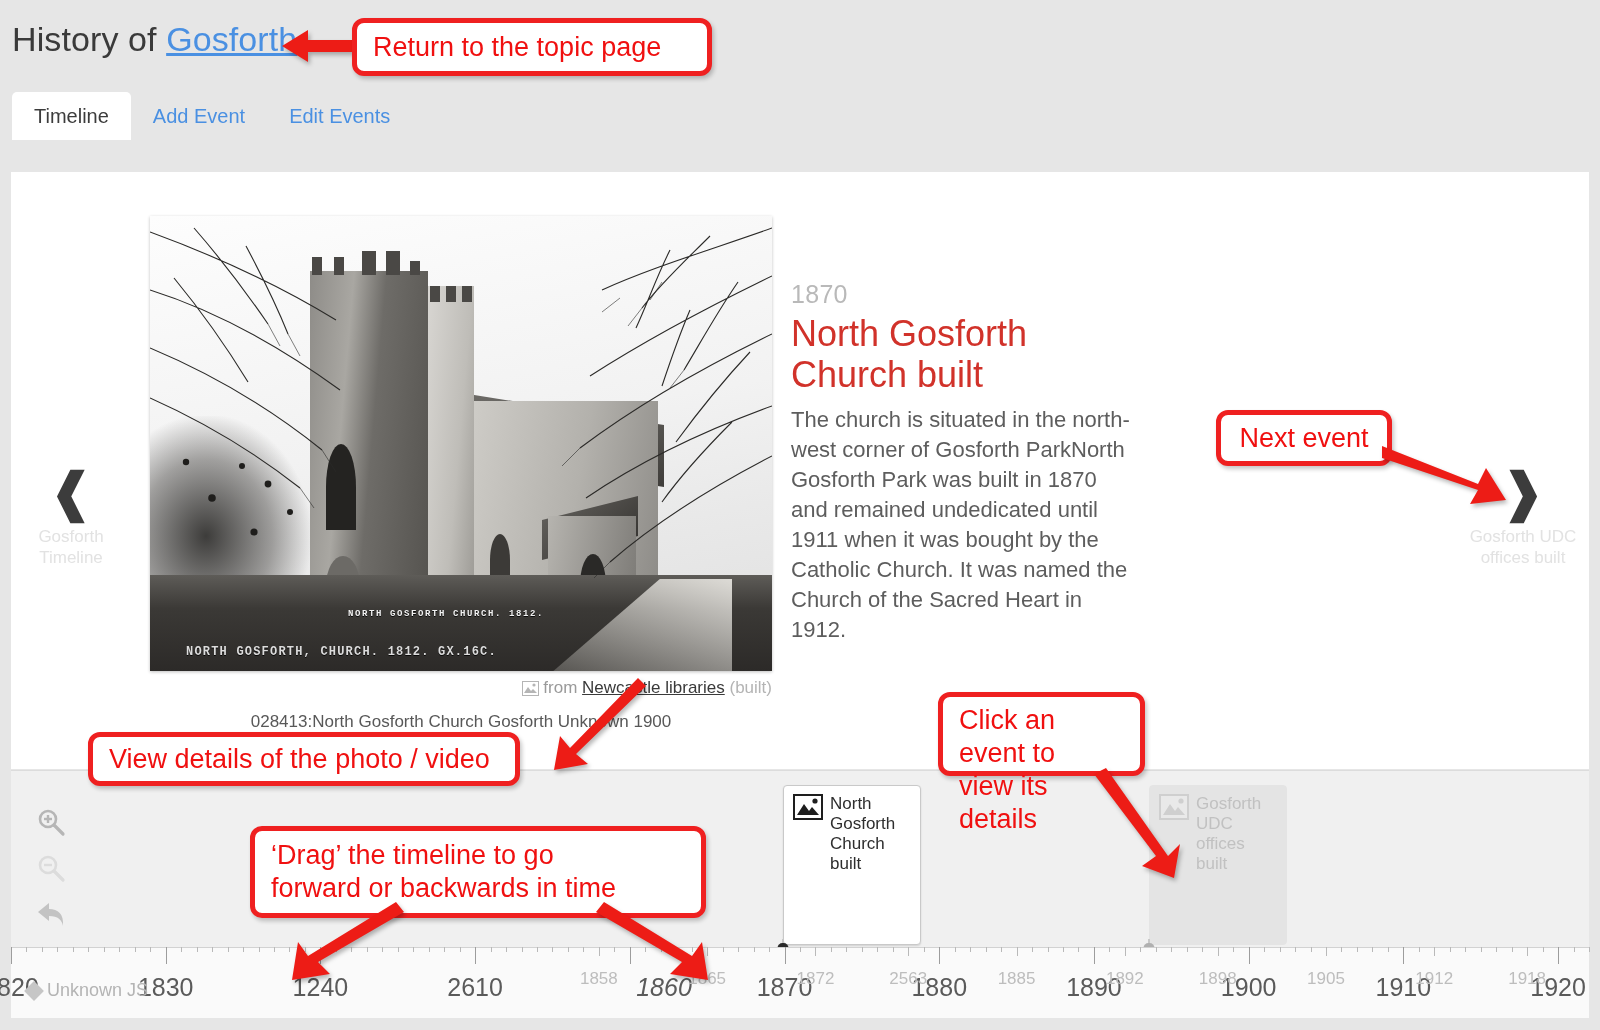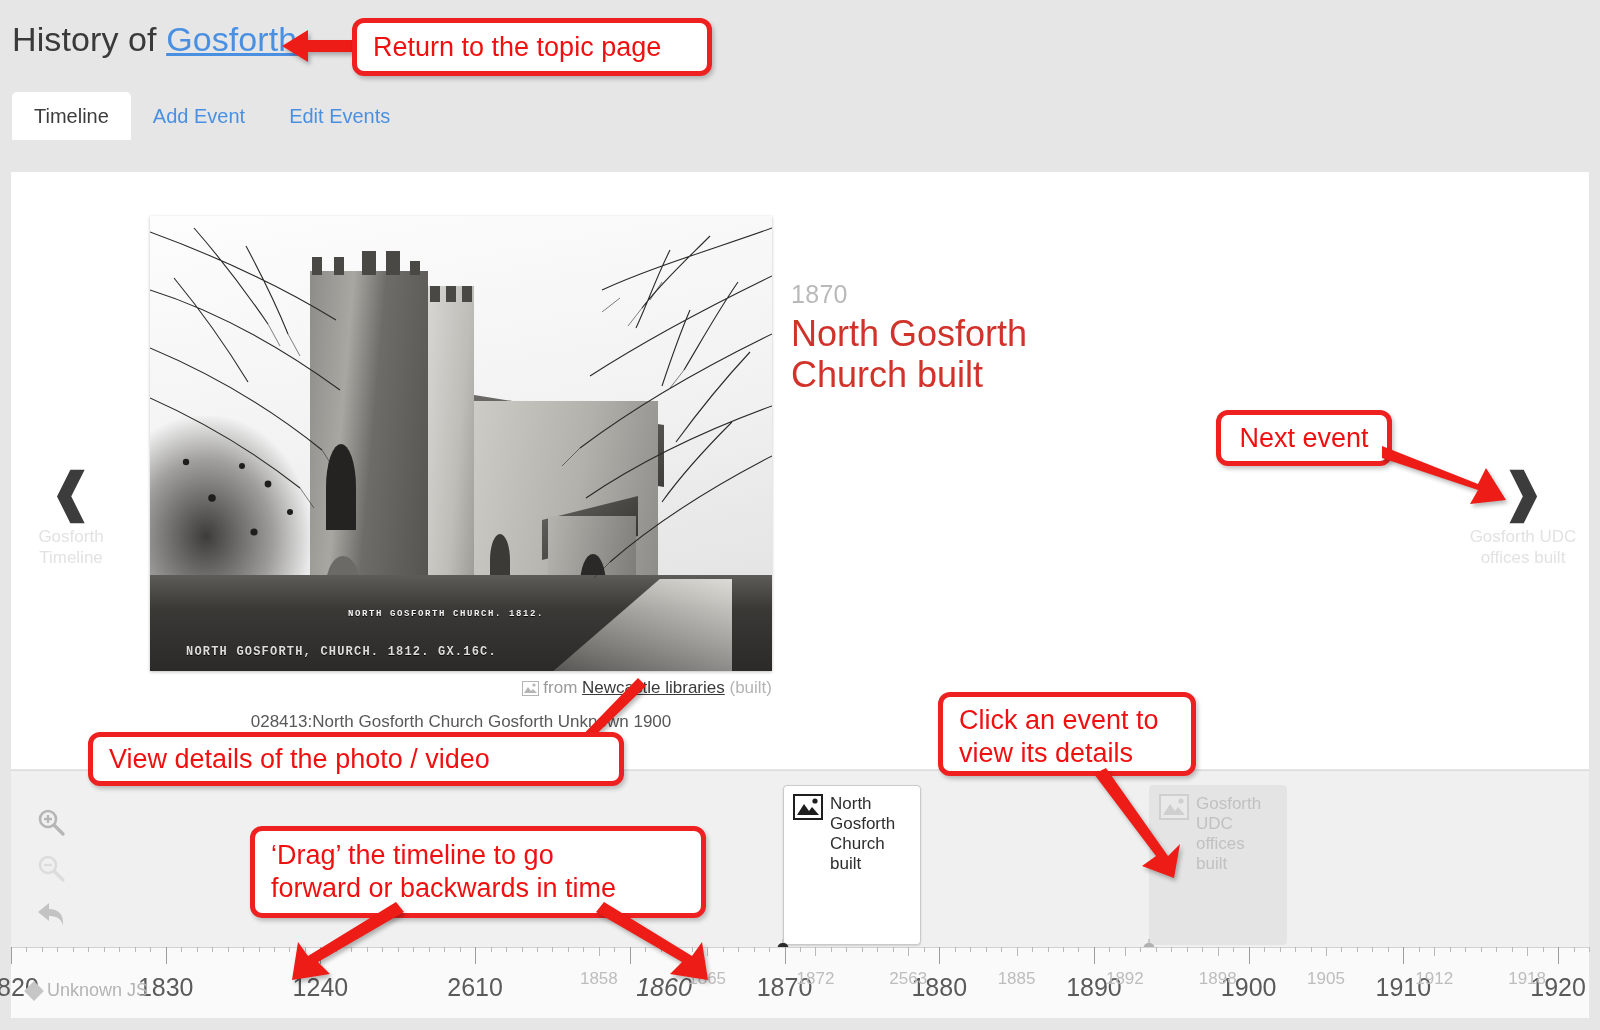--- a/index.html
+++ b/index.html
@@ -295,20 +295,21 @@
           </svg>
         </span><span>from </span><a class="src-name" href="#">Newcastle libraries</a> <span class="src-site">(built)</span>
       </div>
 
       <div class="media-caption">028413:North Gosforth Church Gosforth Unknown 1900</div>
     </div>
 
     <div class="text-col">
       <div class="evt-date">1870</div>
       <div class="evt-title">North Gosforth Church built</div>
+      <div class="evt-body">The church is situated in the north-west corner of Gosforth ParkNorth Gosforth Park was built in 1870 and remained undedicated until 1911 when it was bought by the Catholic Church. It was named the Church of the Sacred Heart in 1912.</div>
     </div>
 
     <div class="nav-arrow prev">
       <div class="nav-chevron">❰</div>
       <div class="nav-label" style="white-space:pre-line">Gosforth
 Timeline</div>
     </div>
 
     <div class="nav-arrow next">
       <div class="nav-chevron">❱</div>
@@ -511,30 +512,30 @@
   <svg class="arrow-svg" style="left:278px;top:24px;width:90px;height:50px;">
     <path d="M4 22 L30 6 L30 16 L84 16 L84 28 L30 28 L30 38 Z"></path>
   </svg>
   <div class="callout" style="left:352px;top:18px;width:360px;height:58px;display:flex;align-items:center;">Return to the topic page</div>
 
   <div class="callout" style="left:1216px;top:410px;width:176px;height:56px;display:flex;align-items:center;justify-content:center;">Next event</div>
   <svg class="arrow-svg" style="left:1382px;top:444px;width:130px;height:66px;">
     <path d="M0 2 L96 40 L104 24 L124 56 L88 60 L96 46 L0 14 Z"></path>
   </svg>
 
-  <div class="callout" style="left:938px;top:692px;width:258px;height:84px;">Click an event to
+  <div class="callout" style="left:938px;top:692px;width:207px;height:84px;">Click an event to
 view its details</div>
   <svg class="arrow-svg" style="left:1088px;top:768px;width:110px;height:110px;">
     <path d="M18 0 L80 88 L92 76 L86 110 L54 98 L68 88 L6 6 Z"></path>
   </svg>
 
   <svg class="arrow-svg" style="left:540px;top:684px;width:120px;height:90px;">
     <path d="M106 2 L36 70 L48 80 L14 86 L20 52 L30 64 L98 -6 Z"></path>
   </svg>
-  <div class="callout" style="left:88px;top:732px;width:536px;height:54px;display:flex;align-items:center;">View details of the photo / video</div>
+  <div class="callout" style="left:88px;top:732px;width:432px;height:54px;display:flex;align-items:center;">View details of the photo / video</div>
 
   <div class="callout" style="left:250px;top:826px;width:456px;height:92px;display:flex;align-items:center;">‘Drag’ the timeline to go
 forward or backwards in time</div>
   <svg class="arrow-svg" style="left:280px;top:910px;width:130px;height:76px;">
     <path d="M124 2 L38 52 L50 64 L12 70 L18 32 L28 46 L116 -8 Z"></path>
   </svg>
   <svg class="arrow-svg" style="left:590px;top:910px;width:130px;height:76px;">
     <path d="M6 2 L92 52 L80 64 L118 70 L112 32 L102 46 L14 -8 Z"></path>
   </svg>
 

